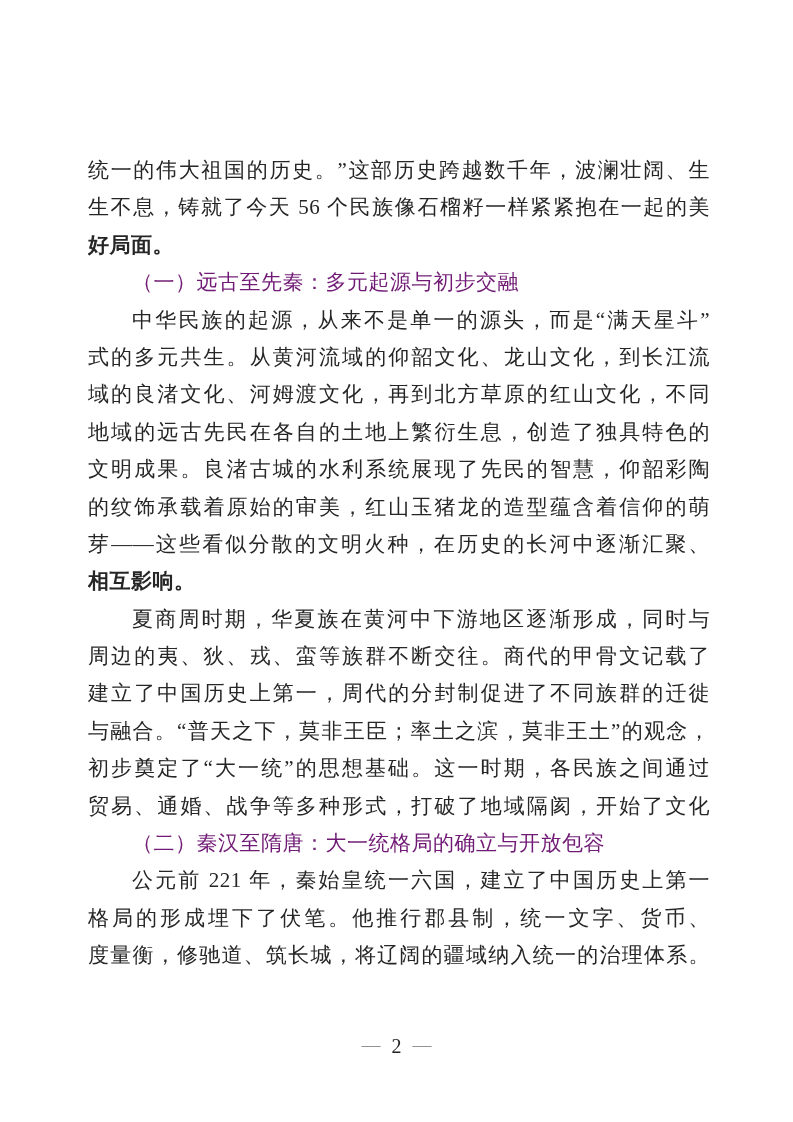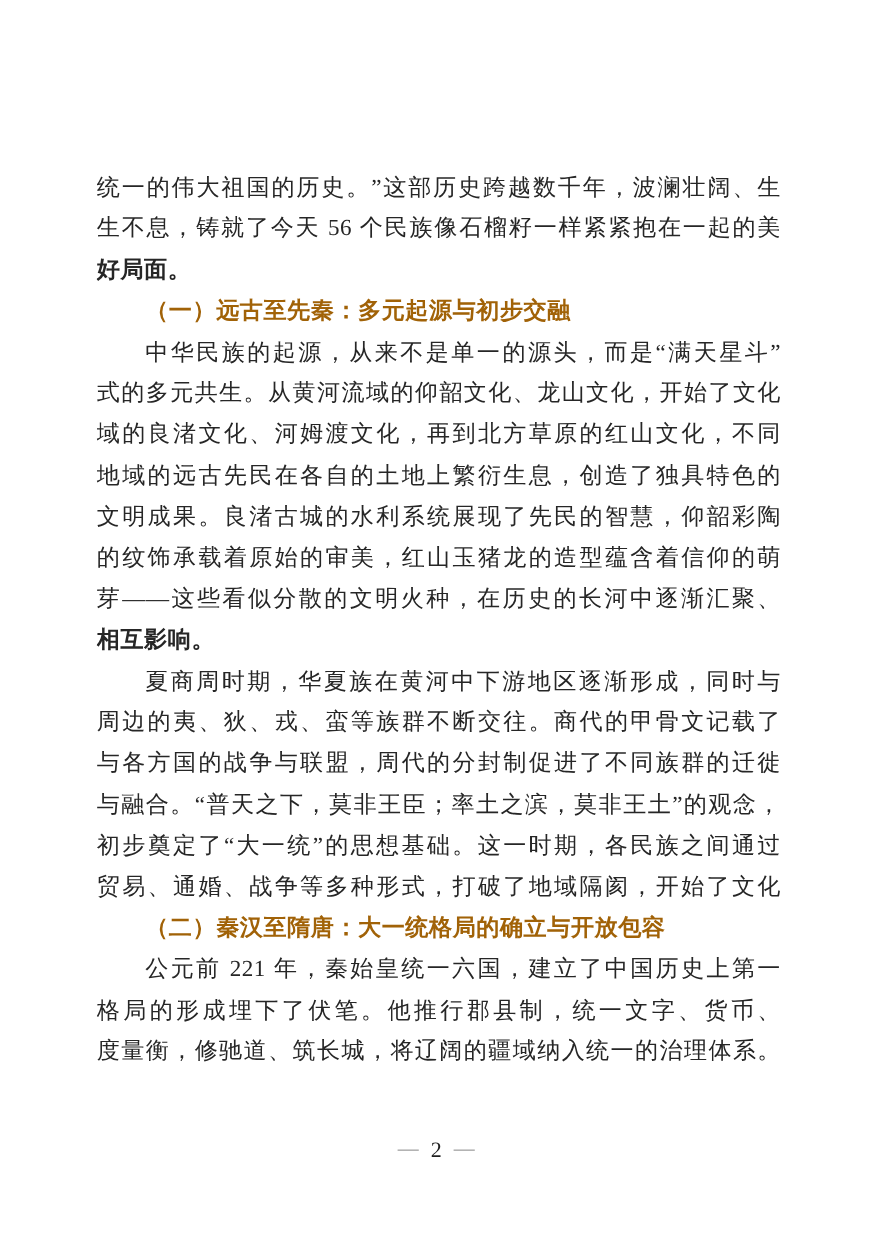--- a/index.html
+++ b/index.html
@@ -35,22 +35,22 @@
   }
   .line.end {
     text-align: left;
     text-align-last: left;
     font-weight: bold;
   }
   .line.indent {
     text-indent: 44px;
   }
   .line.heading {
-    font-weight: 700;
-    color: #a16207;
+    font-weight: 400;
+    color: #701a75;
     text-align: left;
     text-align-last: left;
   }
   .footer {
     position: absolute;
     left: 0;
     right: 0;
     top: 1031px;
     height: 30px;
     line-height: 30px;
@@ -69,30 +69,30 @@
 </head>
 <body>
 
 <div class="page">
   <main class="content" id="content">
       <div class="line">统一的伟大祖国的历史。”这部历史跨越数千年，波澜壮阔、生</div>
       <div class="line">生不息，铸就了今天 56 个民族像石榴籽一样紧紧抱在一起的美</div>
       <div class="line end">好局面。</div>
       <div class="line heading indent">（一）远古至先秦：多元起源与初步交融</div>
       <div class="line indent">中华民族的起源，从来不是单一的源头，而是“满天星斗”</div>
-      <div class="line">式的多元共生。从黄河流域的仰韶文化、龙山文化，开始了文化</div>
+      <div class="line">式的多元共生。从黄河流域的仰韶文化、龙山文化，到长江流</div>
       <div class="line">域的良渚文化、河姆渡文化，再到北方草原的红山文化，不同</div>
       <div class="line">地域的远古先民在各自的土地上繁衍生息，创造了独具特色的</div>
       <div class="line">文明成果。良渚古城的水利系统展现了先民的智慧，仰韶彩陶</div>
       <div class="line">的纹饰承载着原始的审美，红山玉猪龙的造型蕴含着信仰的萌</div>
       <div class="line">芽——这些看似分散的文明火种，在历史的长河中逐渐汇聚、</div>
       <div class="line end">相互影响。</div>
       <div class="line indent">夏商周时期，华夏族在黄河中下游地区逐渐形成，同时与</div>
       <div class="line">周边的夷、狄、戎、蛮等族群不断交往。商代的甲骨文记载了</div>
-      <div class="line">与各方国的战争与联盟，周代的分封制促进了不同族群的迁徙</div>
+      <div class="line">建立了中国历史上第一，周代的分封制促进了不同族群的迁徙</div>
       <div class="line">与融合。“普天之下，莫非王臣；率土之滨，莫非王土”的观念，</div>
       <div class="line">初步奠定了“大一统”的思想基础。这一时期，各民族之间通过</div>
       <div class="line">贸易、通婚、战争等多种形式，打破了地域隔阂，开始了文化</div>
       <div class="line heading indent">（二）秦汉至隋唐：大一统格局的确立与开放包容</div>
       <div class="line indent">公元前 221 年，秦始皇统一六国，建立了中国历史上第一</div>
       <div class="line">格局的形成埋下了伏笔。他推行郡县制，统一文字、货币、</div>
       <div class="line">度量衡，修驰道、筑长城，将辽阔的疆域纳入统一的治理体系。</div>
     </main>
   <footer class="footer">
     <span class="dash">—</span><span>2</span><span class="dash">—</span>

